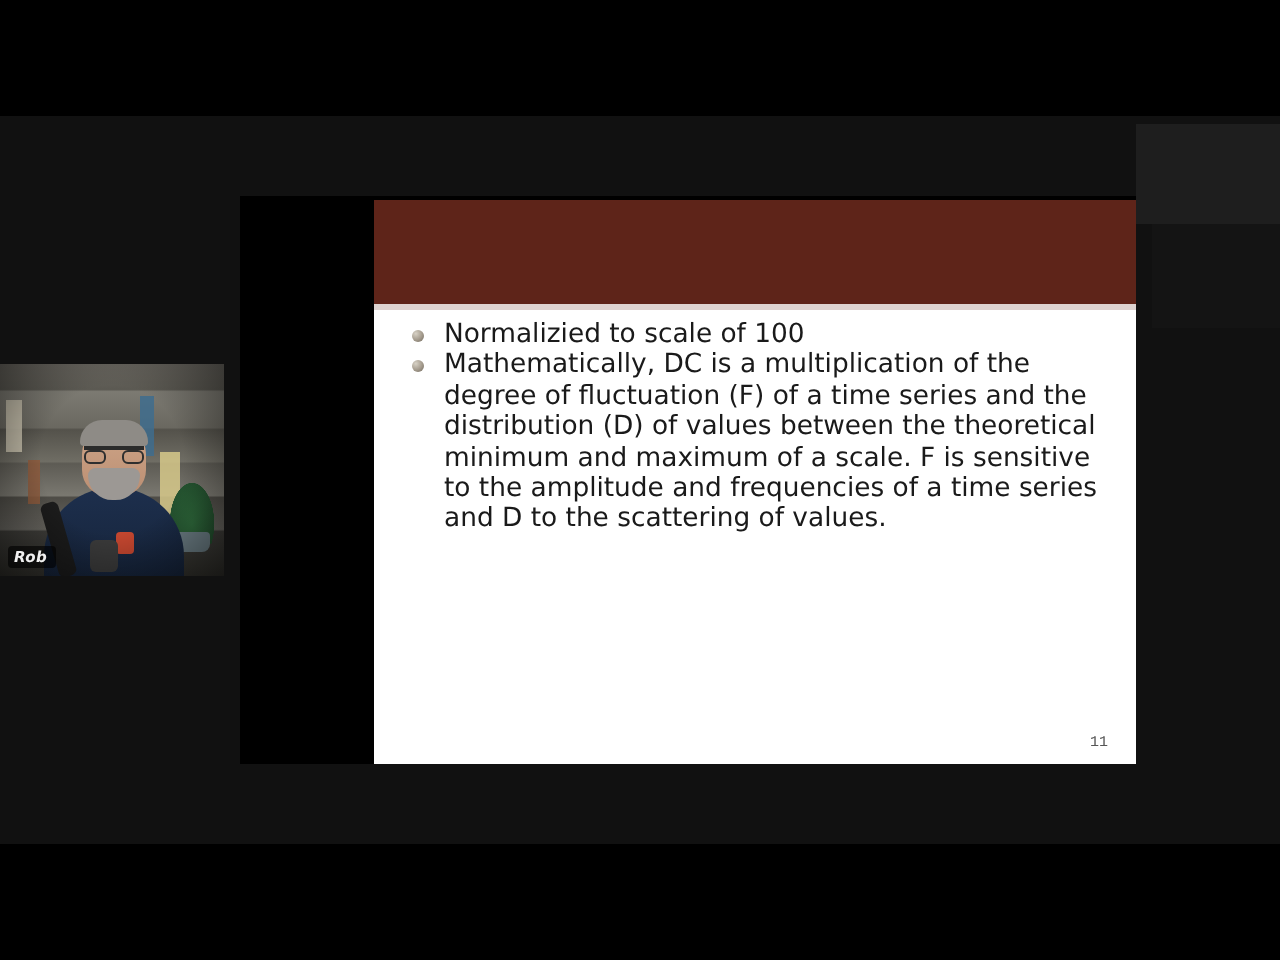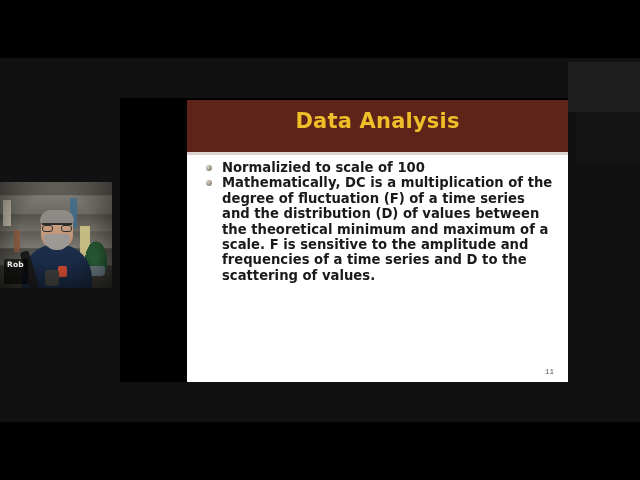--- a/index.html
+++ b/index.html
@@ -100,21 +100,20 @@
   .slide-body {
     position: absolute;
     left: 18px;
     top: 60px;
     width: 350px;
   }
   ul.bullets {
     list-style: none;
     margin: 0;
     padding: 0;
-    font-weight: bold;
   }
   ul.bullets > li {
     position: relative;
     padding-left: 17px;
     margin: 0 0 0 0;
     color: #1a1a1a;
     font-size: 13.2px;
     line-height: 15.4px;
     font-family: "DejaVu Sans", sans-serif;
   }
@@ -283,28 +282,29 @@
   
   .cam-vignette {
     position: absolute;
     inset: 0;
     background: radial-gradient(ellipse at 50% 45%, rgba(0,0,0,0) 45%, rgba(0,0,0,0.55) 100%);
   }
   .cam-name {
     position: absolute;
     left: 4px;
     bottom: 4px;
-    padding: 1px 4px 15px 3px;
+    padding: 1px 4px 1px 3px;
     background: rgba(0,0,0,0.62);
     color: #f0f0f0;
     font-size: 7.5px;
     font-weight: bold;
     border-radius: 2px;
     font-family: "DejaVu Sans", sans-serif;
     letter-spacing: 0.2px;
+    font-style: italic;
   }
 
   
   .tile-empty {
     position: absolute;
     background: #1e1e1e;
   }
   .tile-empty.one {
     left: 568px;     
     top: 62px;
@@ -325,21 +325,20 @@
 <div class="app">
 
   <div class="letterbox top"></div>
 
   <div class="stage">
 
     <div class="share-region">
       <div class="slide">
 
         <div class="slide-banner"></div>
-        <div class="slide-title">Data Analysis</div>
         <div class="banner-rule"></div>
 
         <div class="slide-body">
           <ul class="bullets">
             <li>
               <span class="dot"></span>
               <span>Normalizied to scale of 100</span>
             </li>
             <li>
               <span class="dot"></span>

